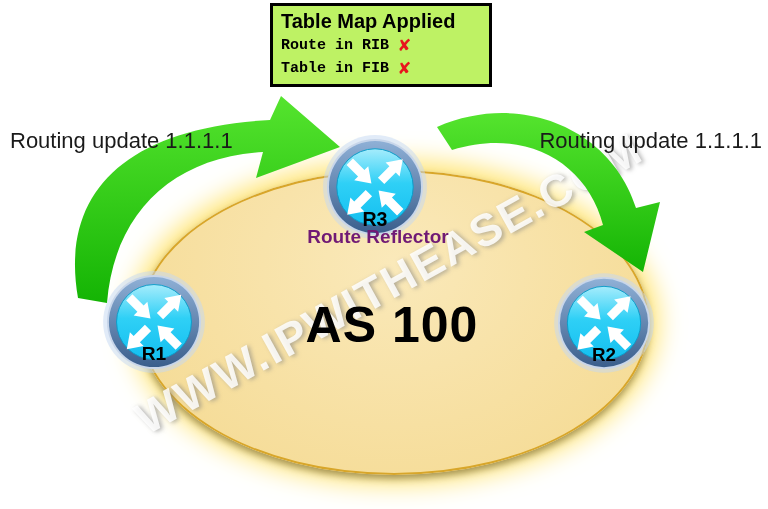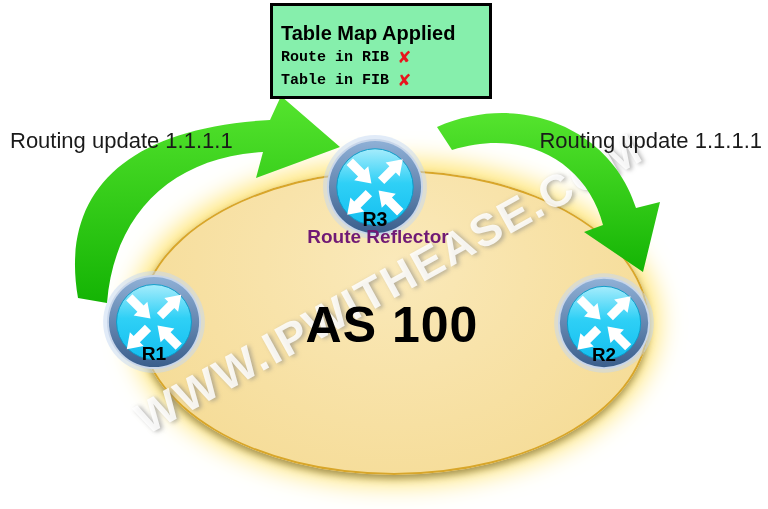--- a/index.html
+++ b/index.html
@@ -4,22 +4,22 @@
 <style>
   html,body{margin:0;padding:0;}
   body{
     width:768px;height:509px;position:relative;overflow:hidden;
     background:#ffffff;
     font-family:"Liberation Sans","DejaVu Sans",sans-serif;
   }
   
   .legend{
     position:absolute;left:270px;top:3px;width:202px;height:76px;
-    border:3px solid #000;background:#86efac;z-index:6;
-    padding:14px 6px 0 8px;box-sizing:content-box;
+    border:3px solid #000;background:#bef264;z-index:6;
+    padding:2px 6px 0 8px;box-sizing:content-box;
   }
   .legend-title{font-size:20px;font-weight:bold;color:#000;line-height:26px;letter-spacing:0;}
   .legend-row{display:flex;align-items:center;height:23px;font-size:15px;font-weight:600;color:#000;font-family:Liberation Mono, monospace;}
   .legend-row .lbl{width:118px;}
   .legend-row .mark{color:#e8151d;font-size:19px;font-weight:bold;line-height:18px;}
   
   .upd{position:absolute;top:128px;font-size:22px;font-weight:normal;color:#1a1a1a;z-index:6;white-space:nowrap;}
   .upd.left{left:10px;}
   .upd.right{right:6px;}
   

